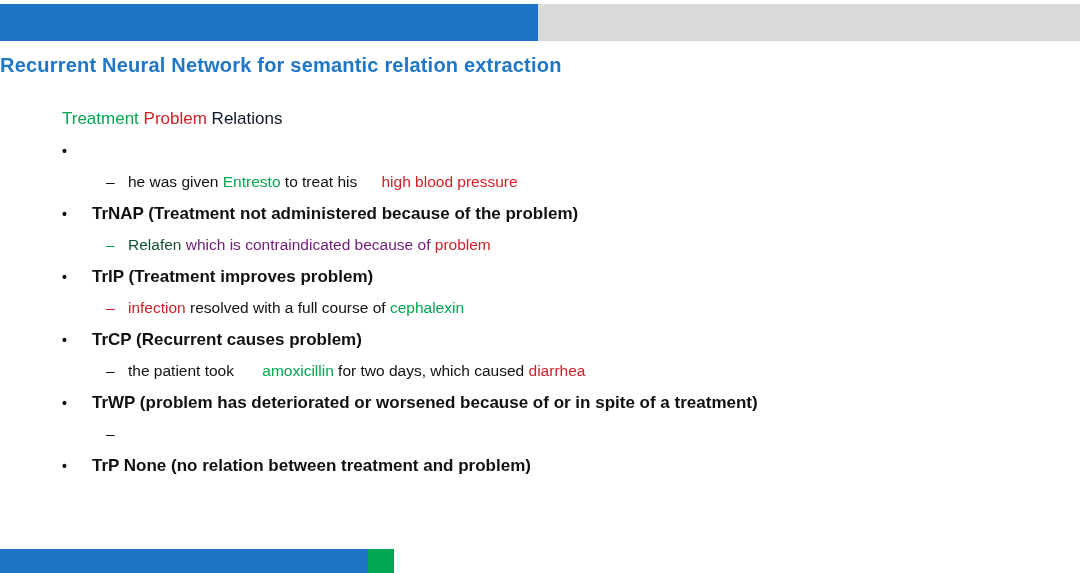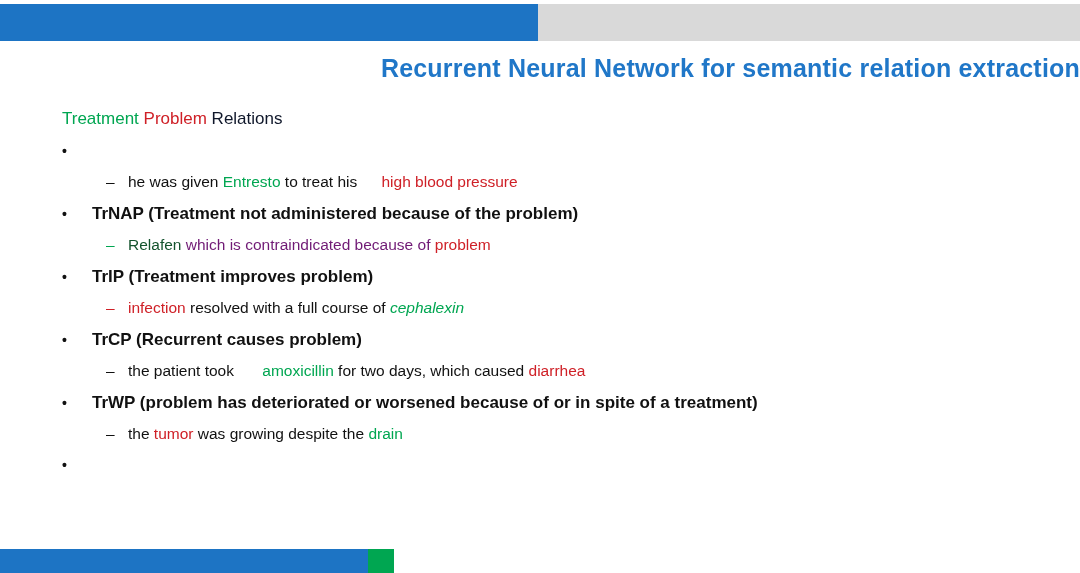--- a/index.html
+++ b/index.html
@@ -24,22 +24,22 @@
     display: flex;
   }
   .top-bar-blue { width: 538px; height: 100%; }
   .top-bar-gray { flex: 1; height: 100%; }
 
   .slide-title {
     position: absolute;
     top: 54px;
     left: 0;
     width: 100%;
-    text-align: right;
-    font-size: 25px;
+    text-align: left;
+    font-size: 20px;
     font-weight: 600;
     margin: 0;
     letter-spacing: 0.2px;
   }
 
   .content {
     position: absolute;
     top: 108px;
     left: 62px;
     right: 30px;
@@ -115,40 +115,40 @@
         <div class="l2">
           <span class="dash" style="color: rgb(0, 166, 81);">–</span>
           <span class="ex-text"><span style="color: #14532d;">Relafen</span><span style="color: #701a75;"> which is contraindicated because of </span><span style="color: rgb(207, 32, 39);">problem</span></span>
         </div>
         <div class="l1">
           <span class="marker">•</span>
           <span class="label">TrIP (Treatment improves problem)</span>
         </div>
         <div class="l2">
           <span class="dash" style="color: rgb(207, 32, 39);">–</span>
-          <span class="ex-text"><span style="color: rgb(207, 32, 39);">infection</span><span style="color: rgb(17, 17, 17);"> resolved with a full course of </span><span style="color: rgb(0, 166, 81); font-style: italic;">cephalexin</span></span>
+          <span class="ex-text"><span style="color: rgb(207, 32, 39);">infection</span><span style="color: rgb(17, 17, 17);"> resolved with a full course of </span><span style="color: rgb(0, 166, 81);">cephalexin</span></span>
         </div>
         <div class="l1">
           <span class="marker">•</span>
           <span class="label">TrCP (Recurrent causes problem)</span>
         </div>
         <div class="l2">
           <span class="dash" style="color: rgb(17, 17, 17);">–</span>
           <span class="ex-text"><span style="color: rgb(17, 17, 17);">the patient took </span><span style="color: rgb(0, 166, 81); margin-left: 24px;">amoxicillin</span><span style="color: rgb(17, 17, 17);"> for two days, which caused </span><span style="color: rgb(207, 32, 39);">diarrhea</span></span>
         </div>
         <div class="l1">
           <span class="marker">•</span>
           <span class="label">TrWP (problem has deteriorated or worsened because of or in spite of a treatment)</span>
         </div>
         <div class="l2">
           <span class="dash" style="color: rgb(17, 17, 17);">–</span>
-          <span class="ex-text"><span style="color: rgb(17, 17, 17);">the </span><span style="color: rgb(207, 32, 39);">tumor</span><span style="color: rgb(17, 17, 17);"> was growing despite the </span><span style="color: rgb(0, 166, 81);">drain</span></span>
         </div>
         <div class="l1">
           <span class="marker">•</span>
+          <span class="label">TrP None (no relation between treatment and problem)</span>
         </div>
       </div>
   </div>
 
   <div class="bottom-bar">
     <div class="bottom-blue" style="background: rgb(29, 116, 196);"></div>
     <div class="bottom-green" style="background: rgb(0, 166, 81);"></div>
   </div>
 
 </div>

